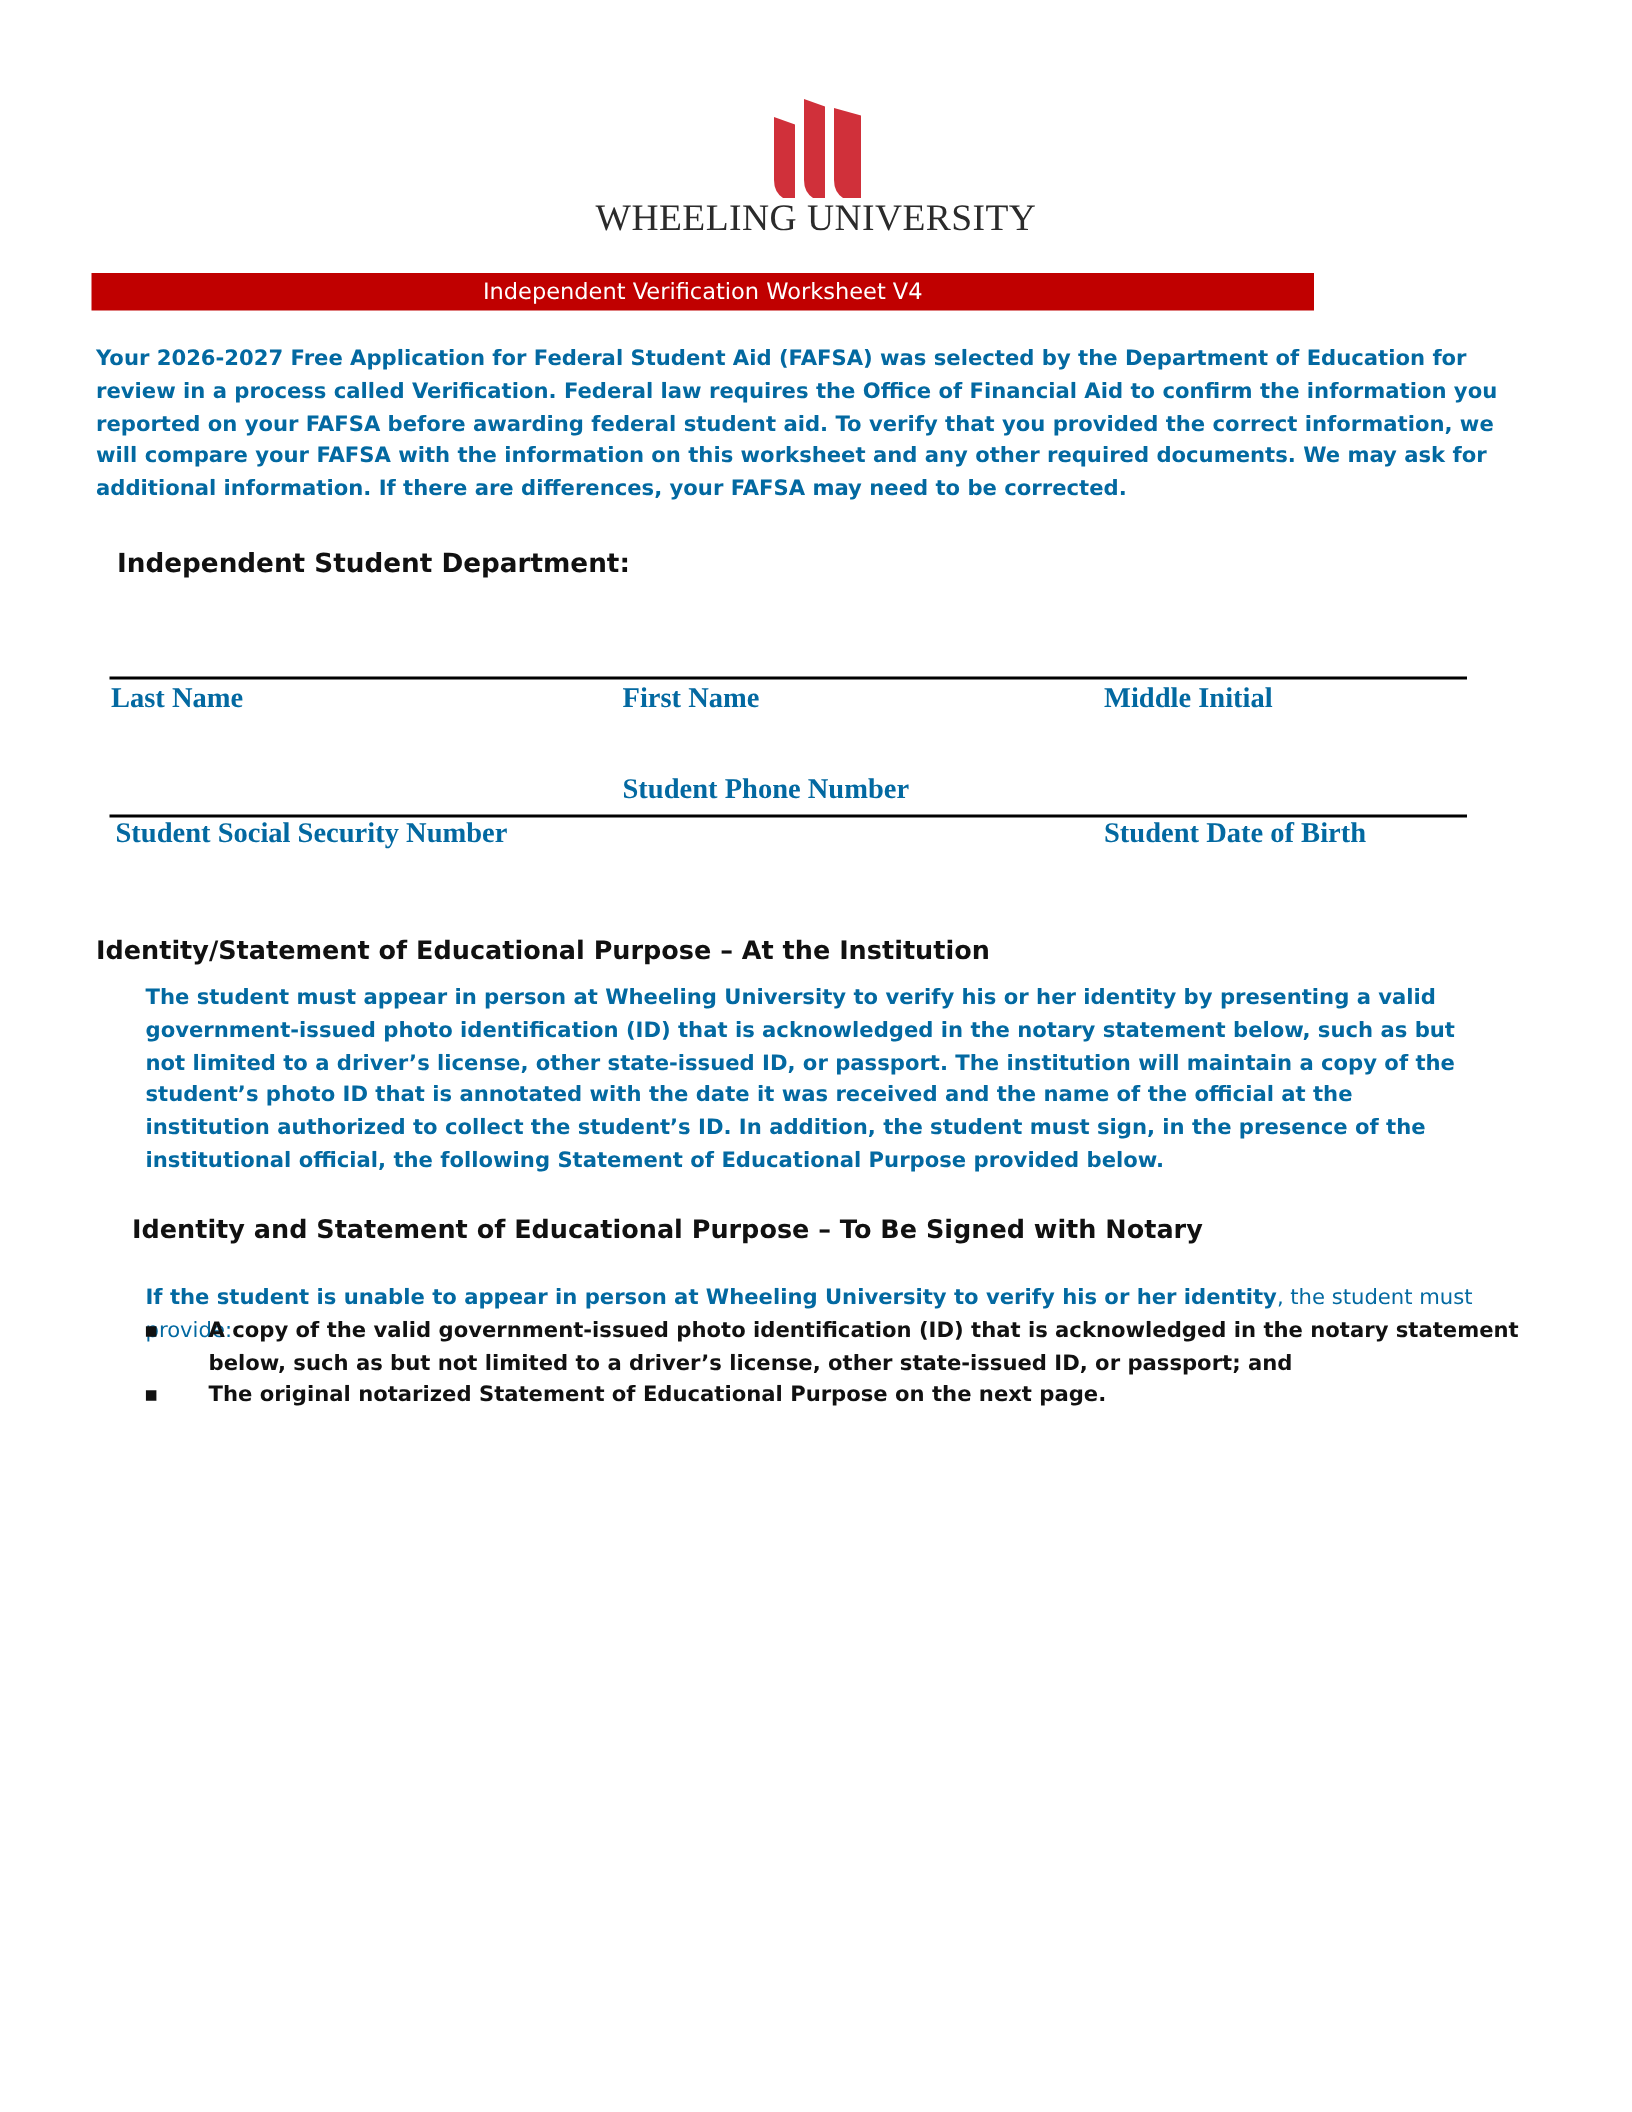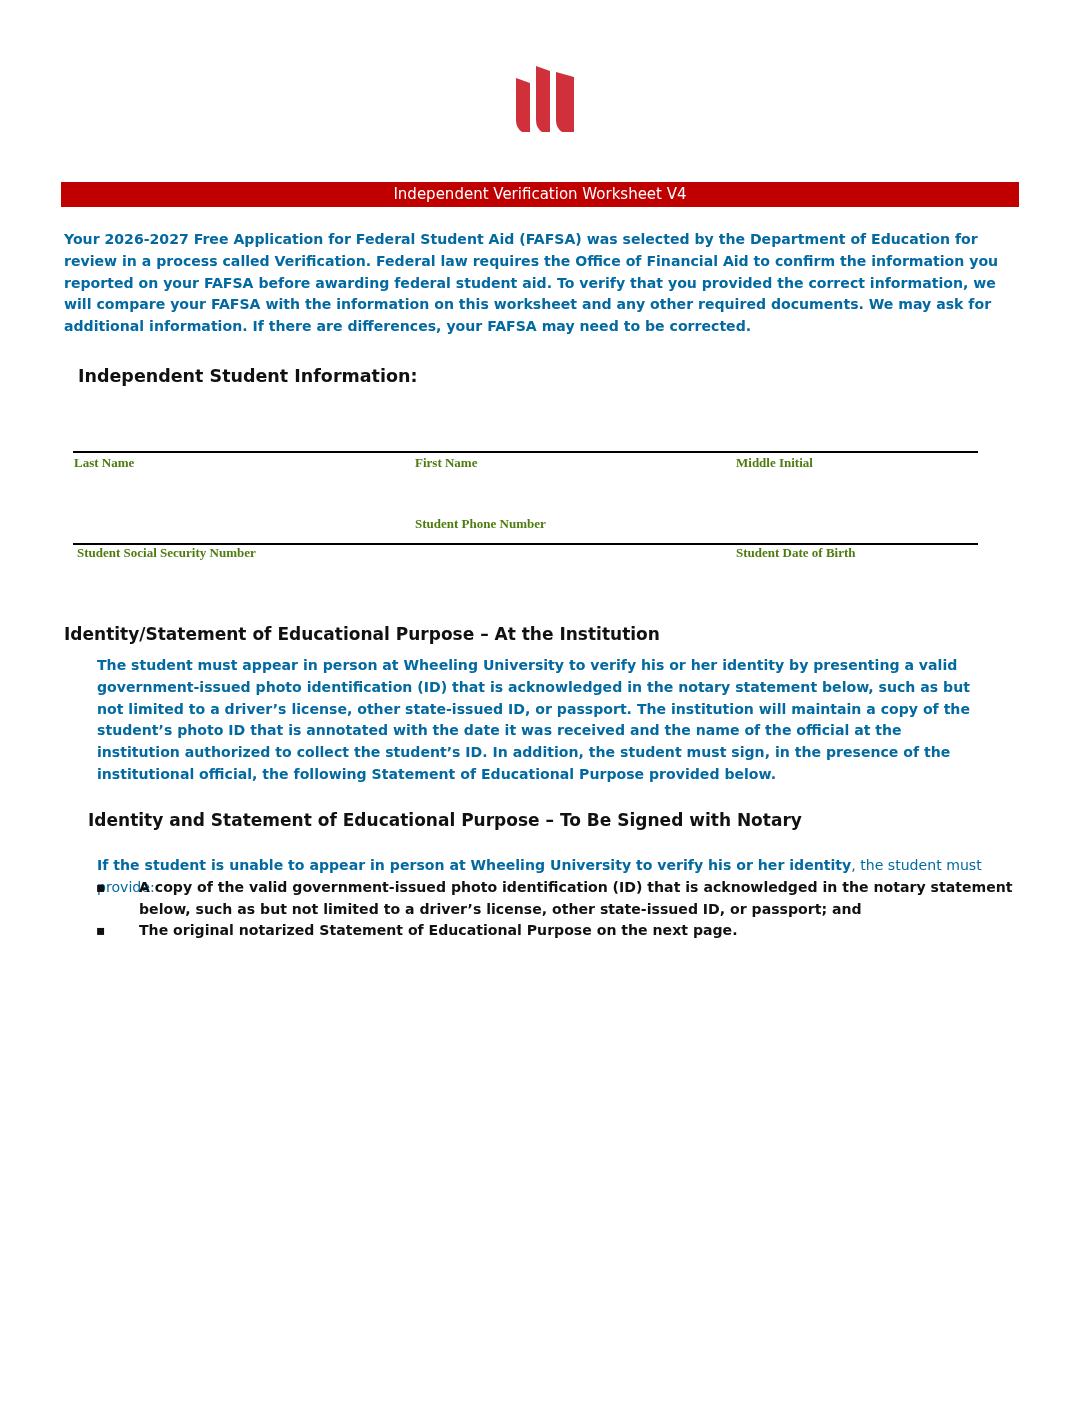--- a/index.html
+++ b/index.html
@@ -6,53 +6,54 @@
   body { width: 1088px; height: 1408px; position: relative; overflow: hidden; color: #111; }
   .sans { font-family: "DejaVu Sans", "Liberation Sans", sans-serif; }
 
   
   .logo { position: absolute; left: 396px; top: 64px; width: 296px; height: 100px; }
   .logo-mark { position: absolute; left: 120px; top: 2px; width: 60px; height: 66px; }
   .logo-text { position: absolute; left: 0; top: 68px; width: 296px; text-align: center;
                font-family: "Liberation Serif", "DejaVu Serif", serif; font-size: 25px; letter-spacing: 0.3px; color: #2b2b2b; white-space: nowrap; }
 
   
-  .banner { position: absolute; left: 61px; top: 182px; width: 958px; height: 25px; background: #c00000;
+  .banner { position: absolute; left: 61px; top: 182px; width: 815px; height: 25px; background: #c00000;
             color: #fff; text-align: center; line-height: 25px; font-size: 15px; }
 
   .para { position: absolute; font-size: 14.1px; line-height: 21.8px; font-weight: 600; color: #0369a1; }
   .intro { left: 64px; top: 229px; width: 960px; }
 
   .h-info { position: absolute; left: 78px; top: 366px; font-size: 17.5px; font-weight: bold; }
 
   .rule { position: absolute; height: 2px; background: #000; }
-  .field-label { position: absolute; font-size: 13px; font-family: "Liberation Serif", "DejaVu Serif", serif; font-weight: bold; color: #4d7c0f; }
+  .field-label { position: absolute; font-size: 19px; font-family: "Liberation Serif", "DejaVu Serif", serif; font-weight: bold; color: #0369a1; }
 
   .h-sec { position: absolute; left: 64px; font-size: 17px; font-weight: bold; }
 
   .bullet-row { position: absolute; left: 96px; width: 920px; font-size: 14.1px; line-height: 21.8px; font-weight: 600; }
   .bullet-mark { position: absolute; left: 0; top: 0; width: 10px; }
   .bullet-text { position: absolute; left: 31px; top: 0; width: 885px; margin-left: 12px; }
 </style>
 </head>
 <body>
 
 <div class="logo">
   <svg class="logo-mark" viewBox="0 0 60 66">
     <path d="M0 12 L14 17 L14 66 L6 66 Q0 62 0 54 Z" fill="#d0303a"></path>
     <path d="M20 0 L34 5 L34 66 L26 66 Q20 62 20 54 Z" fill="#d0303a"></path>
     <path d="M40 6 L58 11 L58 66 L46 66 Q40 62 40 54 Z" fill="#d0303a"></path>
   </svg>
+  <div class="logo-text">WHEELING UNIVERSITY</div>
 </div>
 
 <div class="banner sans">Independent Verification Worksheet V4</div>
 
 <div class="para intro sans">Your 2026-2027 Free Application for Federal Student Aid (FAFSA) was selected by the Department of Education for review in a process called Verification. Federal law requires the Office of Financial Aid to confirm the information you reported on your FAFSA before awarding federal student aid. To verify that you provided the correct information, we will compare your FAFSA with the information on this worksheet and any other required documents. We may ask for additional information. If there are differences, your FAFSA may need to be corrected.</div>
 
-<div class="h-info sans">Independent Student Information:</div>
+<div class="h-info sans">Independent Student Department:</div>
 
 <div class="rule" style="left:73px; top:451px; width:905px;"></div>
 <div class="field-label" style="left:74px; top:455px;">Last Name</div>
 <div class="field-label" style="left:415px; top:455px;">First Name</div>
 <div class="field-label" style="left:736px; top:455px;">Middle Initial</div>
 
 <div class="rule" style="left:73px; top:543px; width:905px;"></div>
 <div class="field-label" style="left:77px; top:545px;">Student Social Security Number</div>
 <div class="field-label" style="left:415px; top:516px;">Student Phone Number</div>
 <div class="field-label" style="left:736px; top:545px;">Student Date of Birth</div>

